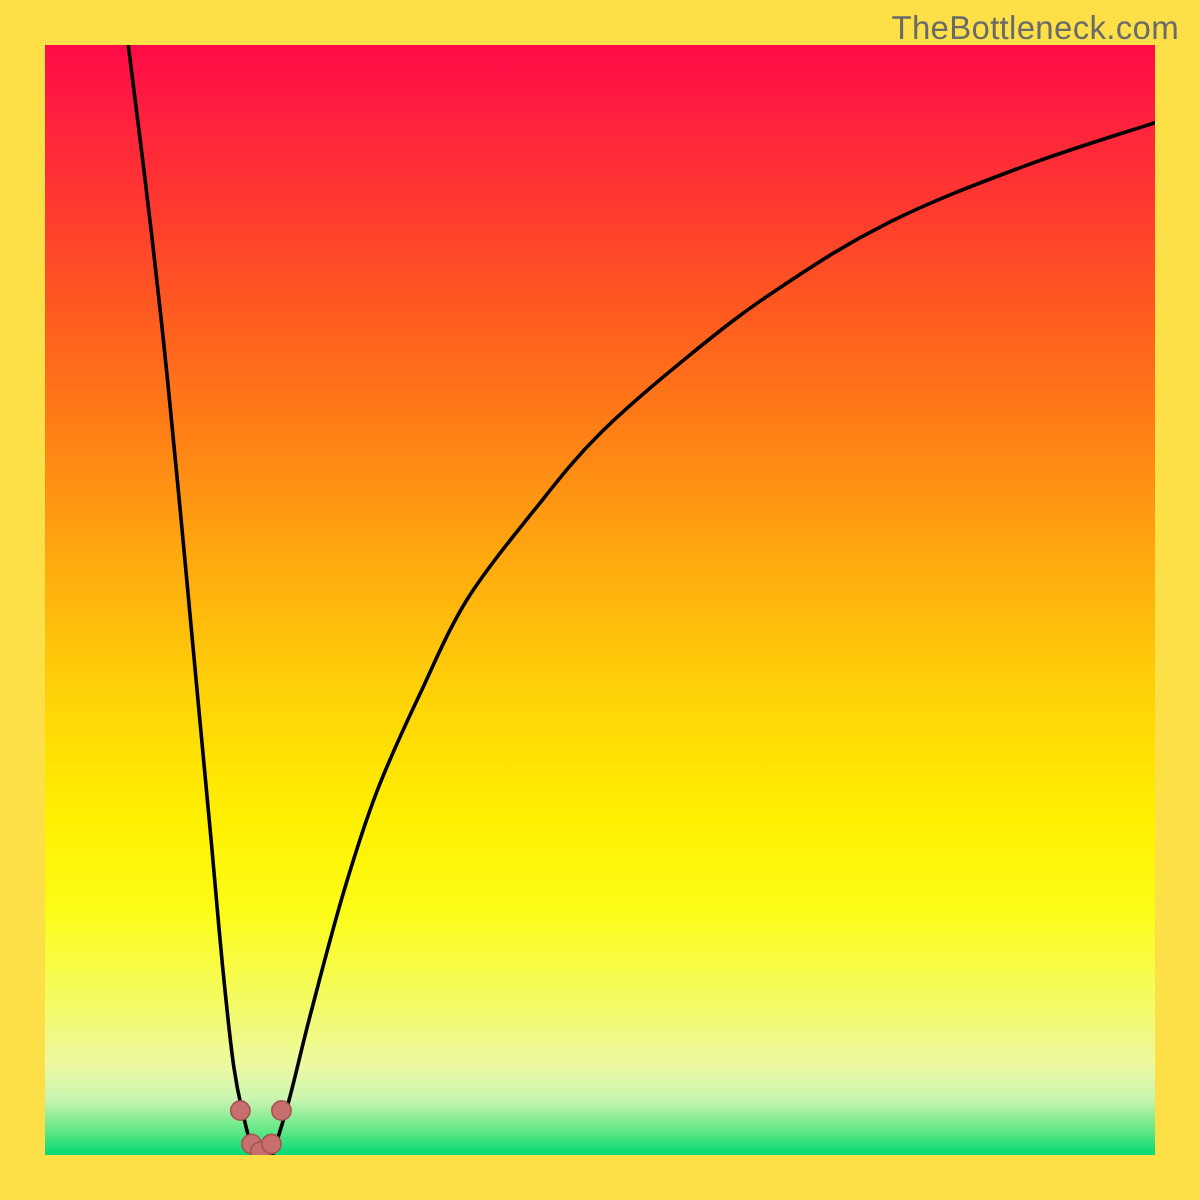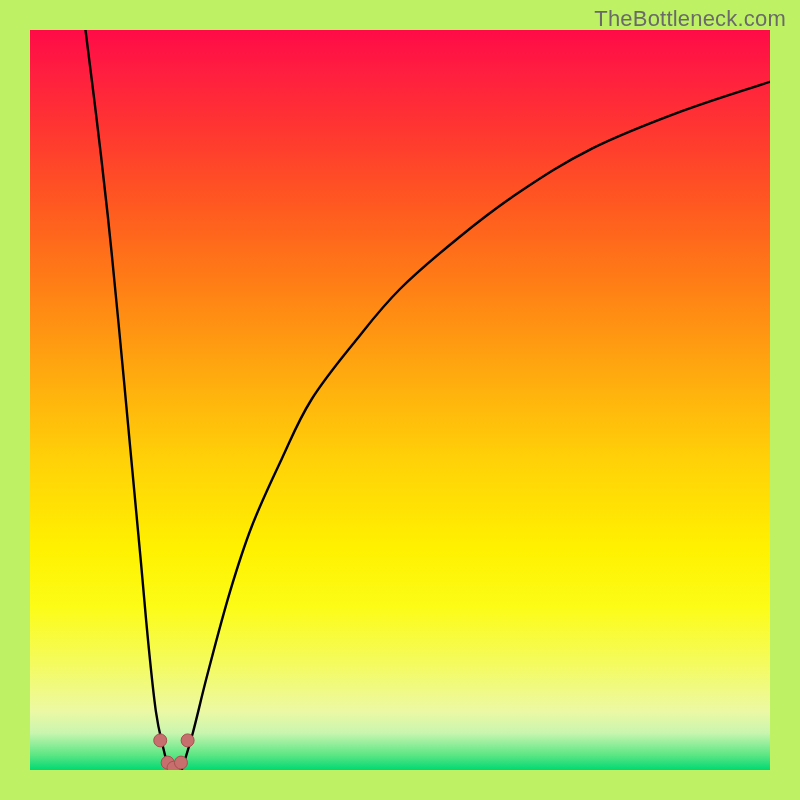--- a/index.html
+++ b/index.html
@@ -8,21 +8,21 @@
     width: 800px;
     height: 800px;
     overflow: hidden;
     background: #000;
     font-family: Arial, Helvetica, sans-serif;
   }
   .frame {
     position: absolute;
     left: 0; top: 0;
     width: 800px; height: 800px;
-    background: #bef264;
+    background: #fde047;
   }
   .plot {
     position: absolute;
     left: 30px;
     top: 30px;
     width: 740px;
     height: 740px;
     overflow: hidden;
   }
   .gradient {

